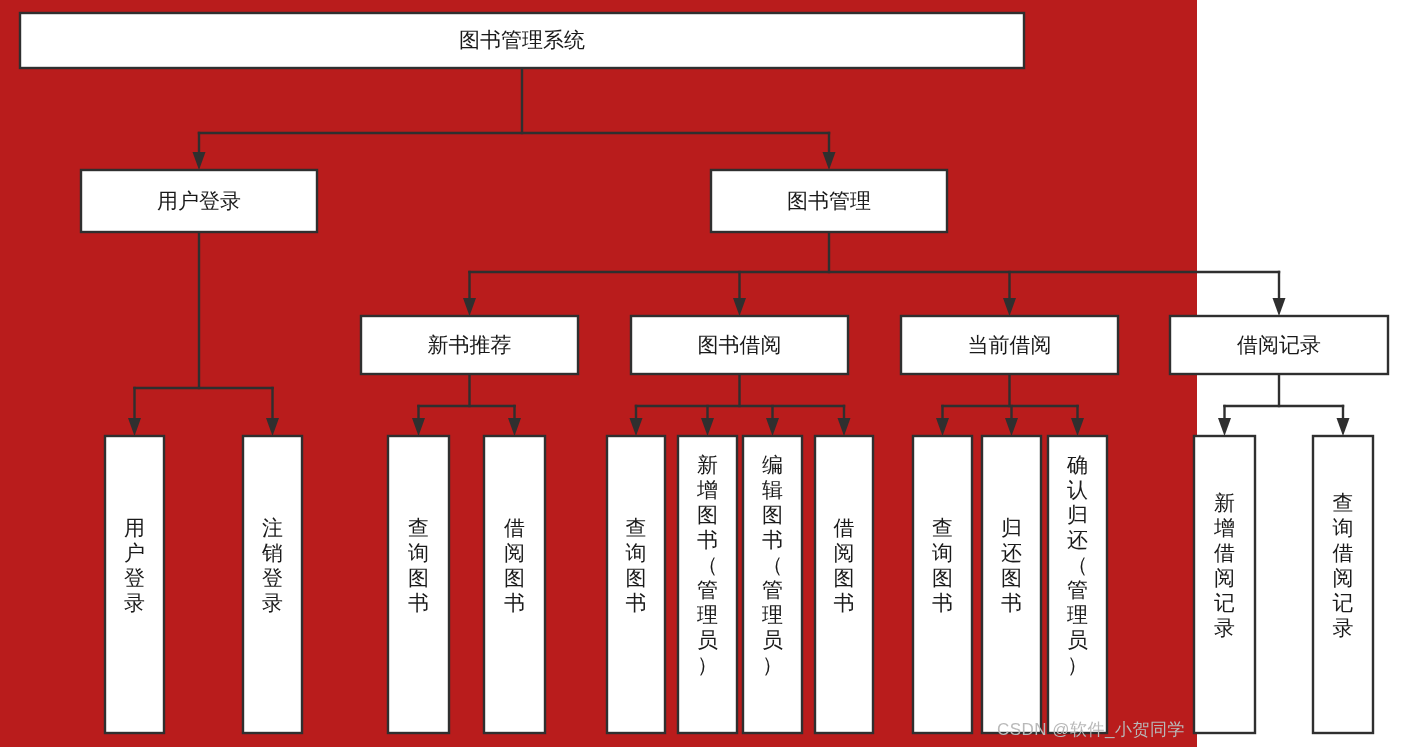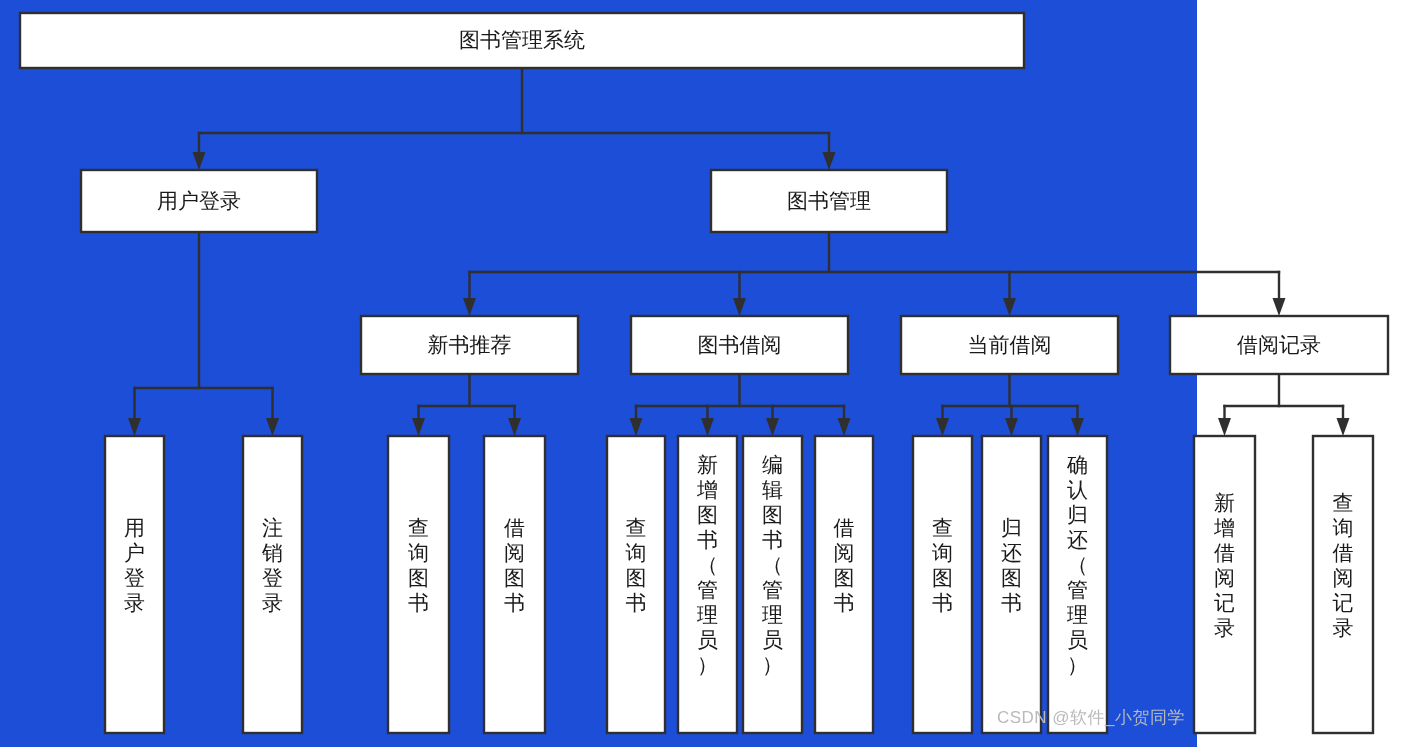--- a/index.html
+++ b/index.html
@@ -10,21 +10,21 @@
   body {
     width: 1405px;
     height: 747px;
     font-family: "Liberation Sans", "DejaVu Sans", sans-serif;
     overflow: hidden;
   }
   #diagram-root {
     position: relative;
     width: 1197px;
     height: 747px;
-    background: #1d4ed8;
+    background: #b91c1c;
   }
   svg.tree-canvas {
     position: absolute;
     top: 0;
     left: 0;
     width: 1405px;
     height: 747px;
     display: block;
   }
   .node-box {
@@ -51,21 +51,21 @@
   }
   .node-label-v {
     font-family: "Liberation Sans", "DejaVu Sans", sans-serif;
     font-size: 21px;
     fill: #1a1a1a;
     text-anchor: middle;
   }
   .watermark {
     position: absolute;
     right: 12px;
-    bottom: 18px;
+    bottom: 6px;
     font-family: "Liberation Sans", "DejaVu Sans", sans-serif;
     font-size: 17px;
     color: #b9b9b9;
     letter-spacing: 0.5px;
     white-space: nowrap;
     user-select: none;
   }
 </style>
 </head>
 <body>

